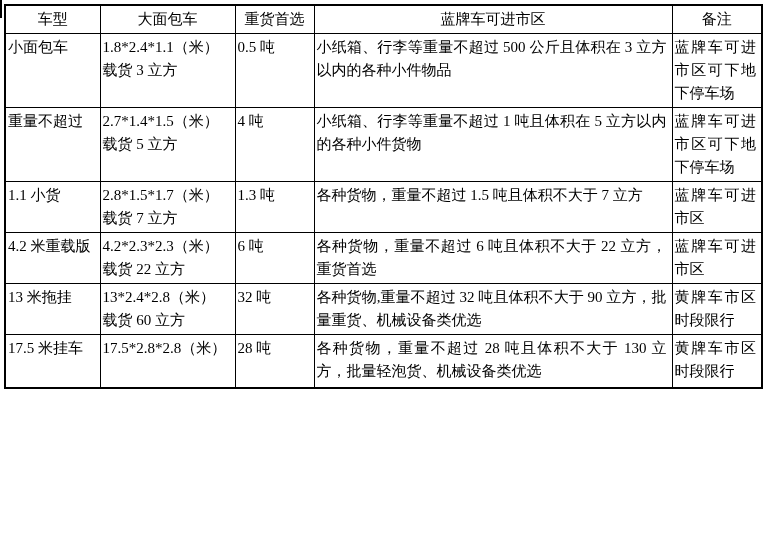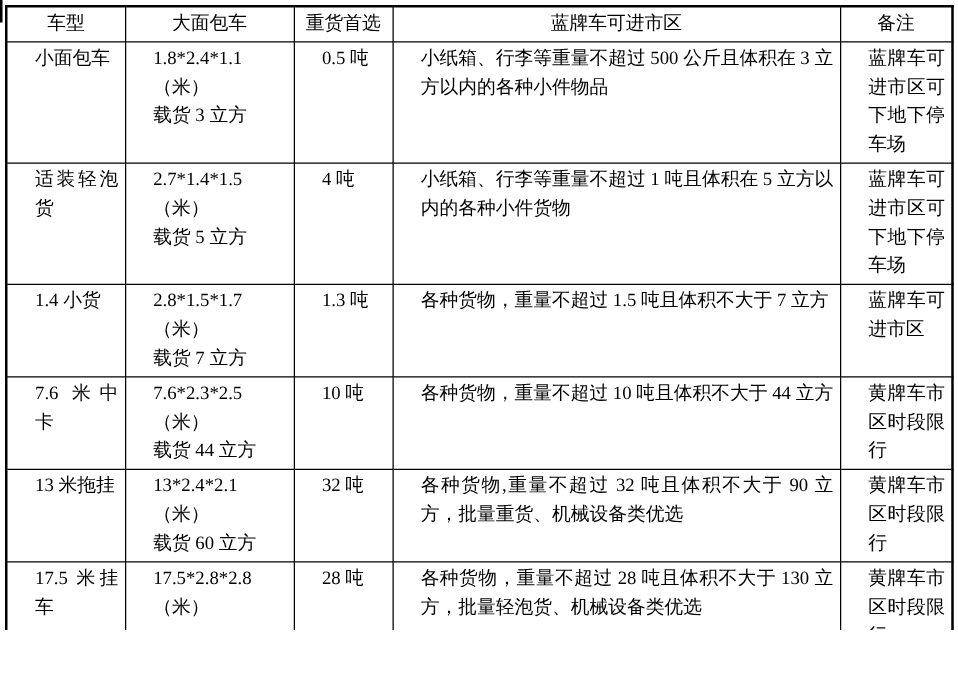--- a/index.html
+++ b/index.html
@@ -18,21 +18,21 @@
     position:absolute;left:4px;top:4px;
     width:757px;
     border-collapse:collapse;
     table-layout:fixed;
     border:2px solid #000000;
     background:#ffffff;
   }
   .vtable th,.vtable td{
     border:1px solid #000000;
     vertical-align:top;
-    padding:2px 5px 2px 22px;
+    padding:2px 5px 2px 2px;
     font-size:15px;
     line-height:23px;
     text-align:justify;
     overflow:hidden;
   }
   .vtable th{
     text-align:center;
     font-weight:normal;
     padding:2px 2px;
   }
@@ -65,53 +65,53 @@
         <td>小面包车</td>
         <td>
           <div>1.8*2.4*1.1（米）</div>
           <div>载货 3 立方</div>
         </td>
         <td>0.5 吨</td>
         <td>小纸箱、行李等重量不超过 500 公斤且体积在 3 立方以内的各种小件物品</td>
         <td>蓝牌车可进市区可下地下停车场</td>
       </tr>
       <tr style="height:72px">
-        <td>适装轻泡货</td>
+        <td>重量不超过</td>
         <td>
           <div>2.7*1.4*1.5（米）</div>
           <div>载货 5 立方</div>
         </td>
         <td>4 吨</td>
         <td>小纸箱、行李等重量不超过 1 吨且体积在 5 立方以内的各种小件货物</td>
         <td>蓝牌车可进市区可下地下停车场</td>
       </tr>
       <tr style="height:46px">
-        <td>1.4 小货</td>
+        <td>1.1 小货</td>
         <td>
           <div>2.8*1.5*1.7（米）</div>
           <div>载货 7 立方</div>
         </td>
         <td>1.3 吨</td>
         <td>各种货物，重量不超过 1.5 吨且体积不大于 7 立方</td>
         <td>蓝牌车可进市区</td>
       </tr>
-      <tr style="height:46px">
-        <td>7.6 米中卡</td>
+      <tr style="height:45px">
+        <td>4.2 米重载版</td>
         <td>
-          <div>7.6*2.3*2.5（米）</div>
-          <div>载货 44 立方</div>
+          <div>4.2*2.3*2.3（米）</div>
+          <div>载货 22 立方</div>
         </td>
-        <td>10 吨</td>
-        <td>各种货物，重量不超过 10 吨且体积不大于 44 立方</td>
-        <td>黄牌车市区时段限行</td>
+        <td>6 吨</td>
+        <td>各种货物，重量不超过 6 吨且体积不大于 22 立方，重货首选</td>
+        <td>蓝牌车可进市区</td>
       </tr>
       <tr style="height:46px">
         <td>13 米拖挂</td>
         <td>
-          <div>13*2.4*2.1（米）</div>
+          <div>13*2.4*2.8（米）</div>
           <div>载货 60 立方</div>
         </td>
         <td>32 吨</td>
         <td>各种货物,重量不超过 32 吨且体积不大于 90 立方，批量重货、机械设备类优选</td>
         <td>黄牌车市区时段限行</td>
       </tr>
       <tr style="height:53px">
         <td>17.5 米挂车</td>
         <td>
           <div>17.5*2.8*2.8（米）</div>

